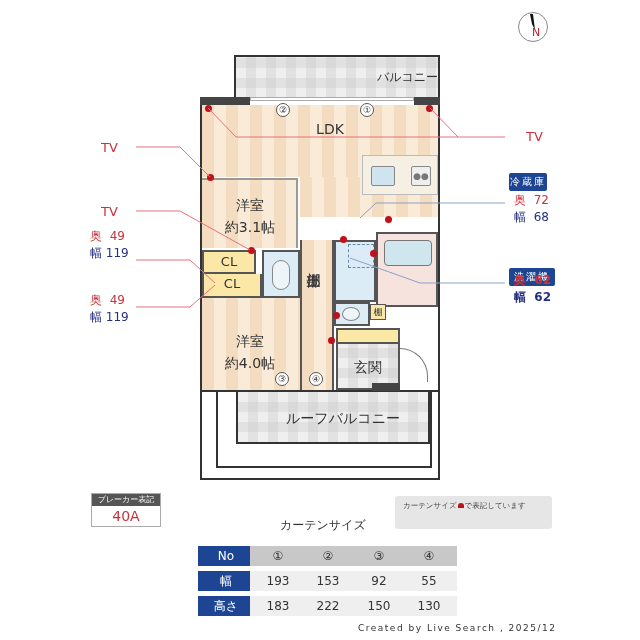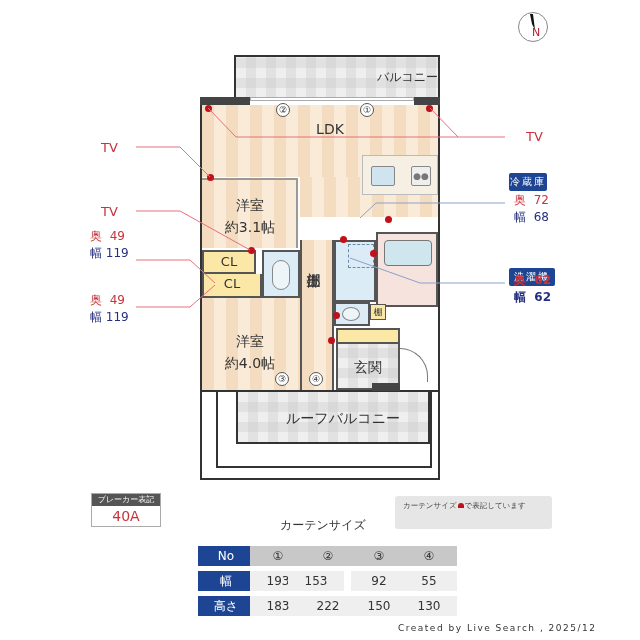--- a/index.html
+++ b/index.html
@@ -182,22 +182,22 @@
 <div class="tbl-cell tbl-head" style="left:198px;top:546px;">No</div>
 <div class="tbl-cell tbl-head" style="left:198px;top:571px;">幅</div>
 <div class="tbl-cell tbl-head" style="left:198px;top:596px;">高さ</div>
 
 <div class="tbl-cell tbl-no" style="left:250px;top:546px;">①</div>
 <div class="tbl-cell tbl-no" style="left:300px;top:546px;">②</div>
 <div class="tbl-cell tbl-no" style="left:351px;top:546px;">③</div>
 <div class="tbl-cell tbl-no" style="left:401px;top:546px;">④</div>
 
 <div class="tbl-cell tbl-val" style="left:250px;top:571px;">193</div>
-<div class="tbl-cell tbl-val" style="left:288px;top:571px;">153</div>
+<div class="tbl-cell tbl-val" style="left:300px;top:571px;">153</div>
 <div class="tbl-cell tbl-val" style="left:351px;top:571px;">92</div>
 <div class="tbl-cell tbl-val" style="left:401px;top:571px;">55</div>
 
 <div class="tbl-cell tbl-val" style="left:250px;top:596px;">183</div>
 <div class="tbl-cell tbl-val" style="left:300px;top:596px;">222</div>
 <div class="tbl-cell tbl-val" style="left:351px;top:596px;">150</div>
 <div class="tbl-cell tbl-val" style="left:401px;top:596px;">130</div>
 
-<div class="abs" style="left:358px;top:623px;font-size:9px;letter-spacing:1.5px;color:#333;margin-left:40px;">Created by Live Search , 2025/12</div>
+<div class="abs" style="left:358px;top:623px;font-size:9px;letter-spacing:1.5px;color:#333;">Created by Live Search , 2025/12</div>
 
 </body></html>

